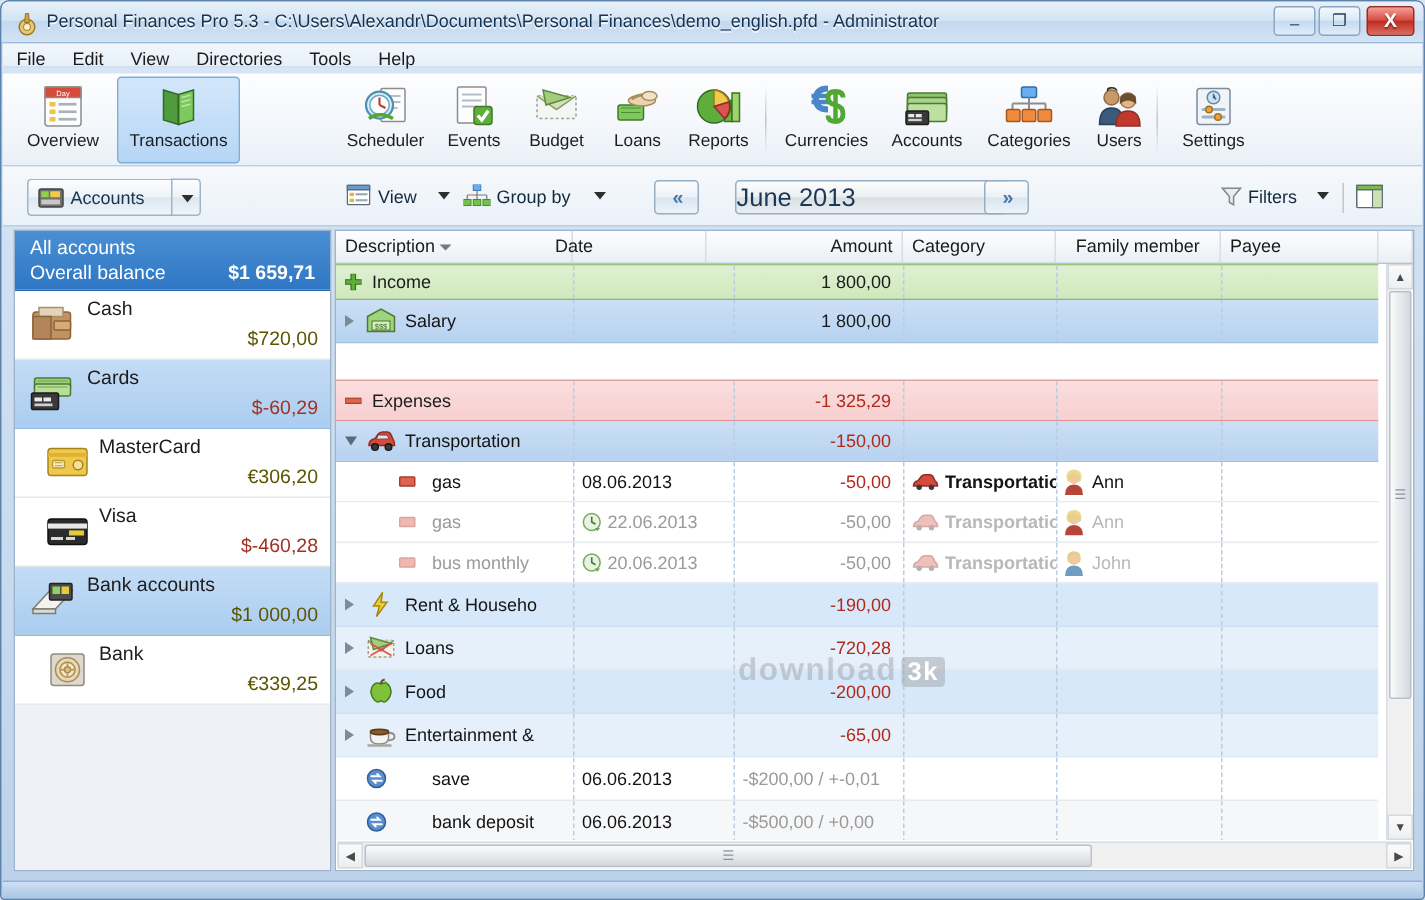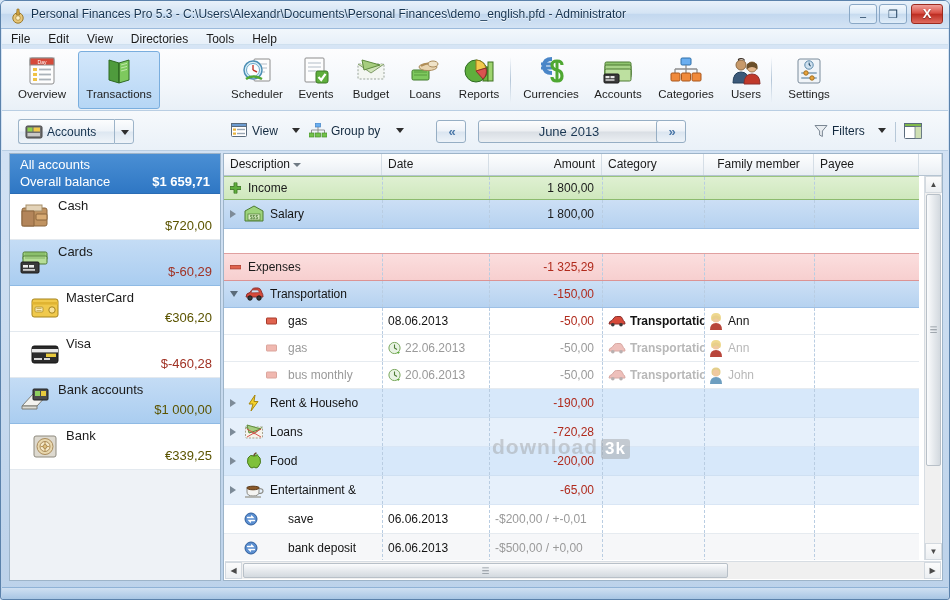--- a/index.html
+++ b/index.html
@@ -113,24 +113,24 @@
   #datenav-prev, #datenav-next {
     position: absolute; top: 9px; width: 30px; height: 23px;
     border: 1px solid #96aec4; border-radius: 3px;
     background: linear-gradient(to bottom, #fbfcfe 0%, #edf2f8 48%, #dae5f0 52%, #edf3f9 100%);
     cursor: pointer;
   }
   #datenav-prev { left: 434px; }
   #datenav-next { left: 654px; }
   .dblchev { position: absolute; left: 0; right: 0; top: 3px; text-align: center; font-size: 13px; color: #4a77a8; font-weight: bold; letter-spacing: -2px; }
   #date-display {
-    position: absolute; left: 476px; top: 9px; width: 182px; height: 23px;
+    position: absolute; left: 488px; top: 9px; width: 182px; height: 23px;
     border: 1px solid #96aec4; border-radius: 3px;
     background: linear-gradient(to bottom, #fdfdfd 0%, #eceff2 48%, #d9dee4 52%, #ebeff3 100%);
-    text-align: center; line-height: 22px; font-size: 13px; color: #1b3854; cursor: pointer;
+    line-height: 22px; font-size: 17px; color: #1b3854; cursor: pointer;
   }
   #subbar-sep { position: absolute; left: 893px; top: 11px; width: 1px; height: 20px; background: #b7c8d8; }
   #panel-toggle { position: absolute; left: 902px; top: 12px; width: 18px; height: 16px; cursor: pointer; }
 
   
   #sidebar {
     position: absolute; left: 8px; top: 152px; width: 212px; height: 428px;
     background: #eef2f6; border: 1px solid #9db4c9;
     overflow: hidden;
   }
@@ -546,21 +546,21 @@
           </svg>
           <span class="acct-nm">Bank</span>
           <span class="acct-amt amt-pos">€339,25</span>
         </div>
       </div>
   </div>
 
   <div id="grid-panel">
     <div id="grid-header">
         <div class="gh-cell" style="left: 0px; width: 158px;"><span>Description</span><span class="sort-caret"></span></div>
-        <div class="gh-cell" style="left: 158px; width: 107px;"><span>Date</span></div>
+        <div class="gh-cell" style="left: 140px; width: 107px;"><span>Date</span></div>
         <div class="gh-cell right" style="left: 265px; width: 113px;"><span>Amount</span></div>
         <div class="gh-cell" style="left: 378px; width: 102px;"><span>Category</span></div>
         <div class="gh-cell" style="left: 480px; width: 110px; text-align: center;"><span>Family member</span></div>
         <div class="gh-cell" style="left: 590px; width: 105px;"><span>Payee</span></div>
         <div class="gh-cell" style="left: 695px; width: 23px;"></div>
       </div>
     <div id="grid-body">
         <div class="grow row-income" style="top: 0px; height: 24px;">
           <div class="dash-v" style="left: 158px;"></div>
           <div class="dash-v" style="left: 265px;"></div>

